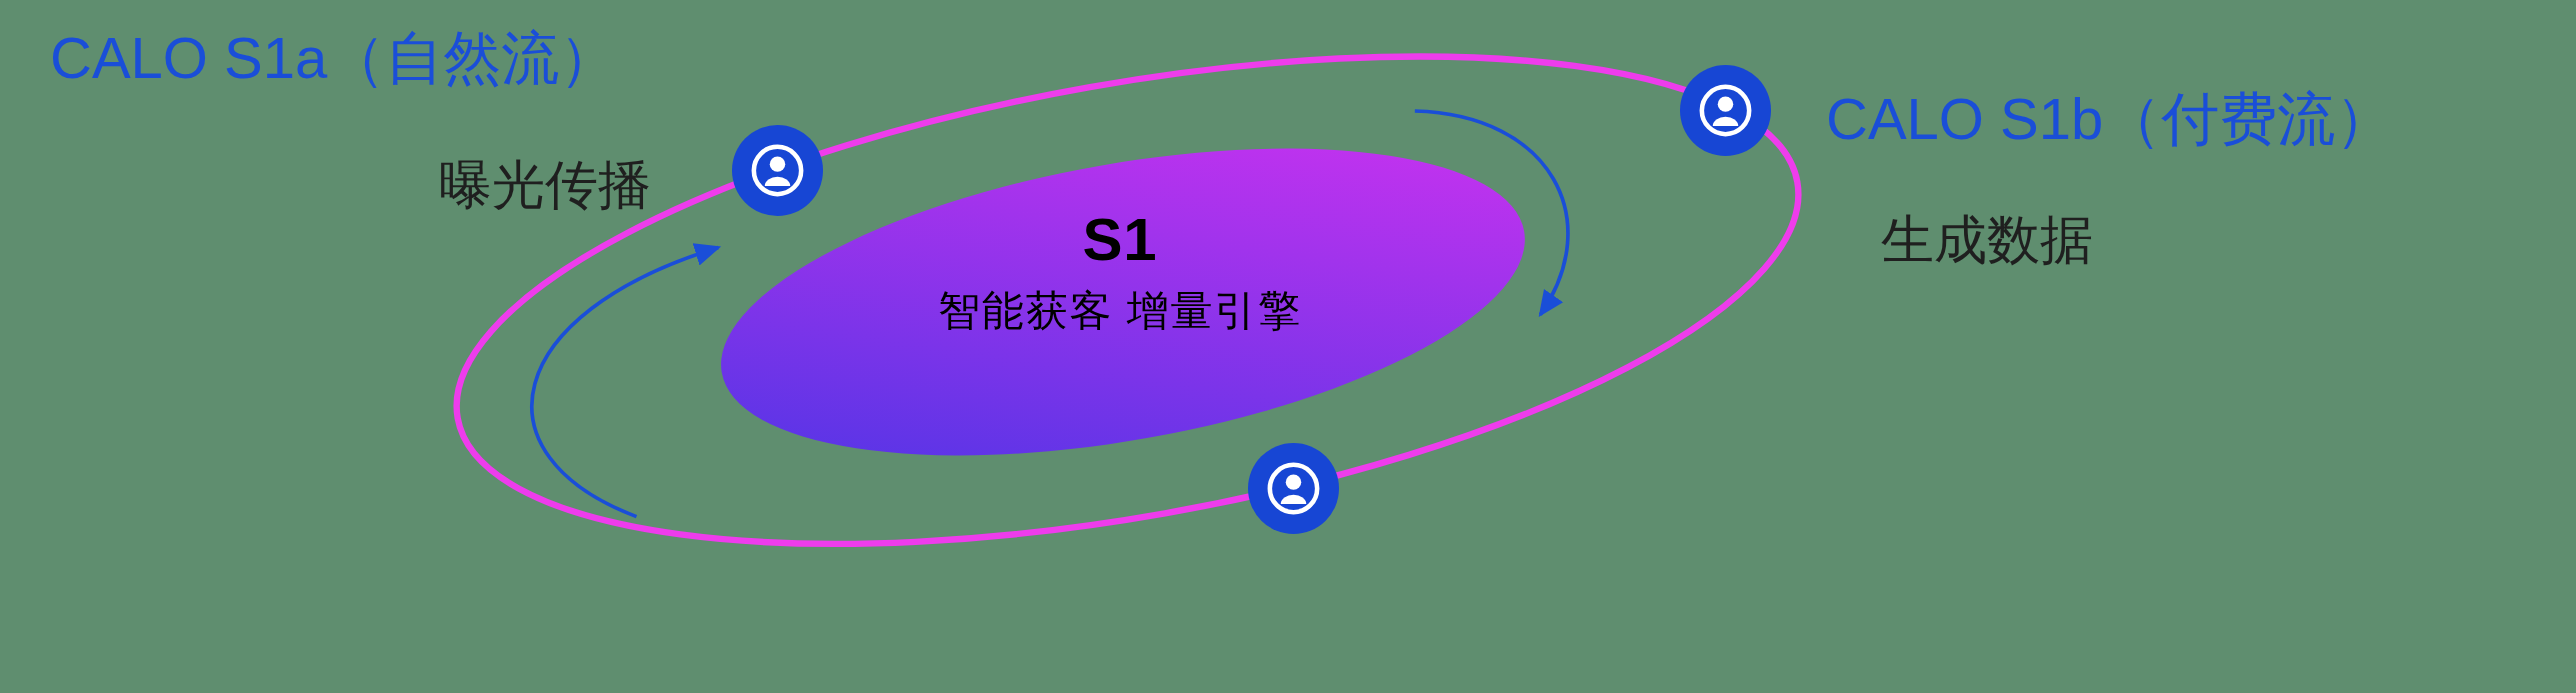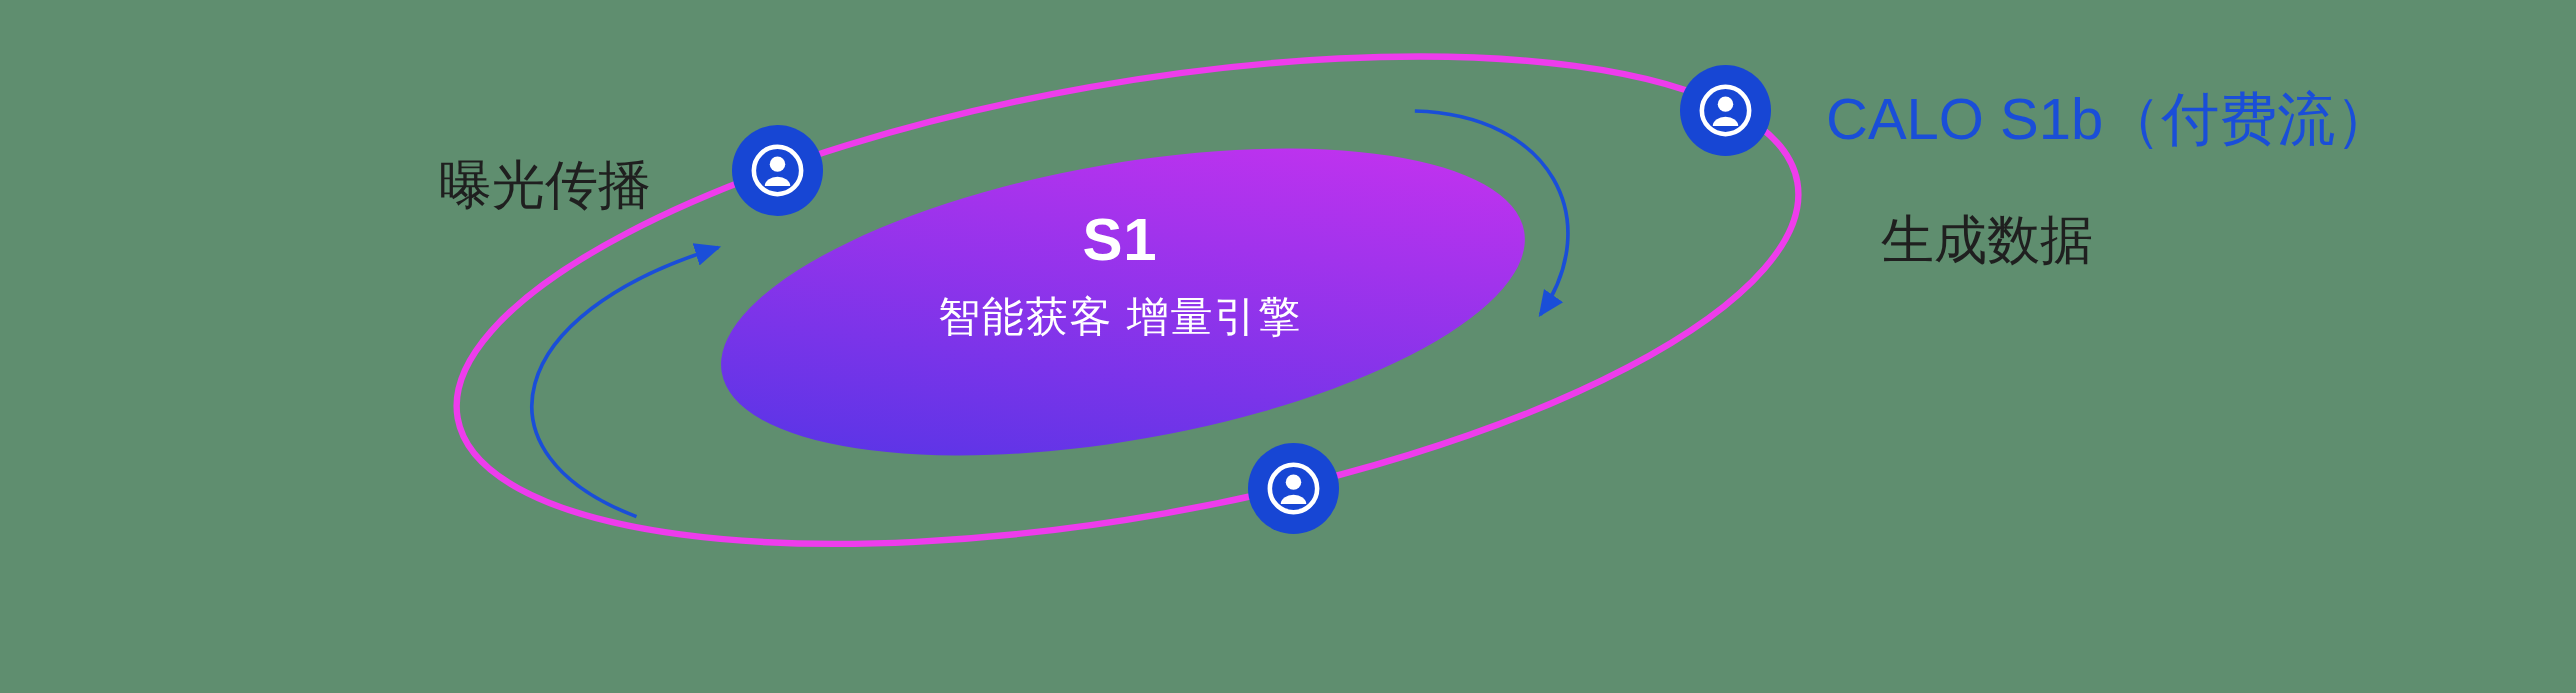--- a/index.html
+++ b/index.html
@@ -32,29 +32,29 @@
     color: #1f1f1f;
     font-size: 53px;
     font-weight: 500;
   }
   .core-text {
     position: absolute;
     left: 802px;
     top: 205px;
     width: 636px;
     text-align: center;
-    color: #ffffff;
+    color: #000000;
   }
   .core-title {
     font-size: 60px;
     font-weight: 700;
     letter-spacing: 0.9px;
   }
   .core-subtitle {
-    margin-top: 15px;
+    margin-top: 9px;
     font-size: 42px;
     font-weight: 500;
     letter-spacing: 1.8px;
   }
   .node-icon {
     position: absolute;
     width: 91px;
     height: 91px;
   }
   .node-icon svg { display: block; width: 100%; height: 100%; }
@@ -109,20 +109,21 @@
 
   <div class="node-icon" style="left:1248px; top:443px">
     <svg viewBox="-50 -50 100 100">
       <circle r="50" fill="#1746d4"></circle>
       <circle r="26" fill="none" stroke="#ffffff" stroke-width="5"></circle>
       <circle cx="0" cy="-7" r="8.5" fill="#ffffff"></circle>
       <path d="M -14 17 a 14 10 0 0 1 28 0 z" fill="#ffffff"></path>
     </svg>
   </div>
 
+  <div class="label label-blue" style="left:50px; top:25.5px">CALO S1a（自然流）</div>
   <div class="label label-dark" style="left:439px; top:156px">曝光传播</div>
 
   <div class="label label-blue" style="left:1826px; top:87px">CALO S1b（付费流）</div>
   <div class="label label-dark" style="left:1881px; top:211px">生成数据</div>
 
 
 </div>
 
 
 </body></html>

